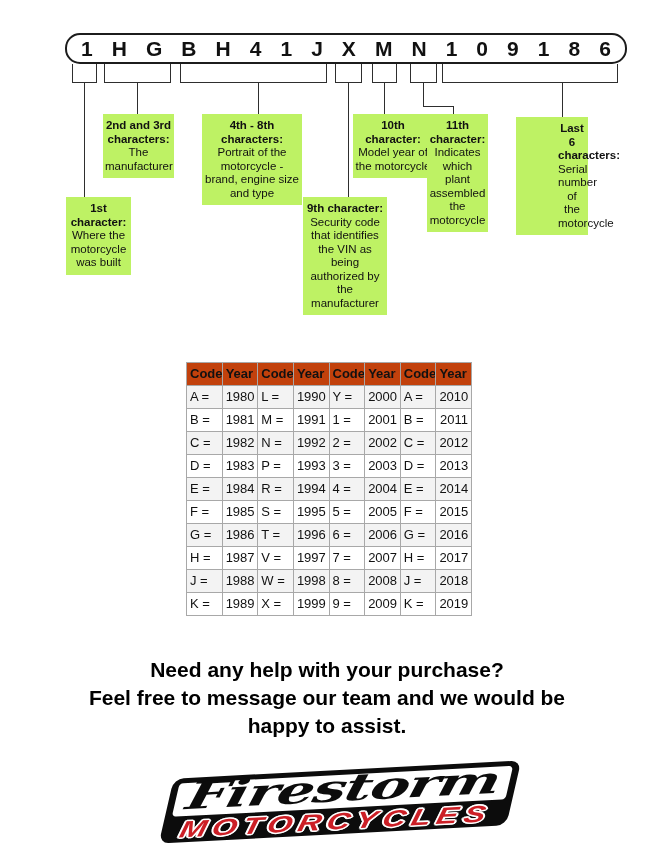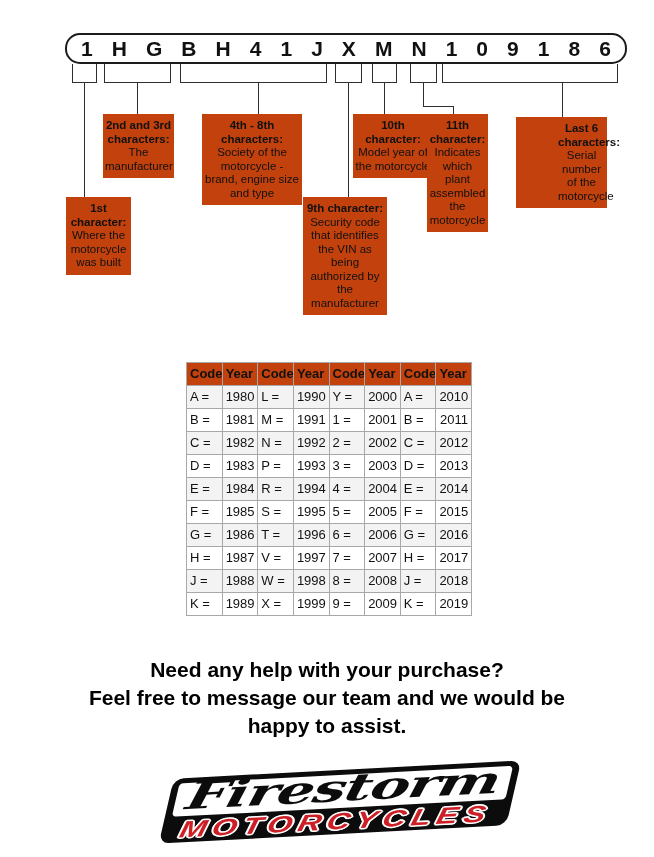--- a/index.html
+++ b/index.html
@@ -34,32 +34,32 @@
   .v2{left:137px; top:82px; height:32px;}
   .v3{left:258px; top:82px; height:32px;}
   .v4{left:348px; top:82px; height:115px;}
   .v5{left:384px; top:82px; height:32px;}
   .v6a{left:423px; top:82px; height:25px;}
   .v6h{left:423px; top:106px; width:31px;}
   .v6c{left:453px; top:106px; height:9px;}
   .v7{left:562px; top:82px; height:35px;}
   
   .note{
-    position:absolute; background:#c2410c; text-align:center;
+    position:absolute; background:#bef264; text-align:center;
     font-size:11.5px; line-height:13.5px; padding:5px 2px; box-sizing:border-box;
   }
   .note .t{font-weight:bold; white-space:pre-line; display:block;}
   .note .b{display:block;}
   .n1{left:66px;  top:197px; width:65px;}
   .n2{left:103px; top:114px; width:71px;}
   .n3{left:202px; top:114px; width:100px;}
   .n4{left:303px; top:197px; width:84px;}
   .n5{left:353px; top:114px; width:80px;}
   .n6{left:427px; top:114px; width:61px;}
-  .n7{left:516px; top:117px; width:91px;padding-left:42px;}
+  .n7{left:516px; top:117px; width:72px;padding-left:42px;}
   
   .source{position:absolute; left:55px; top:295px; font-size:12.5px; white-space:pre; color:#0d0d0d;}
   
   .year-table-wrap{position:absolute; left:186px; top:362px;}
   table.year-table{border-collapse:collapse; table-layout:fixed; width:286px; font-size:13px;}
   .year-table th, .year-table td{
     border:1px solid #a8a8a8; padding:3px 3px; line-height:16px;
     overflow:hidden; white-space:nowrap;
   }
   .year-table th{font-weight:bold; text-align:left; background:#c2410c;}
@@ -143,21 +143,21 @@
     <span class="b">Where the motorcycle was built</span>
   </div>
   <div class="note n2">
     <span class="t">2nd and 3rd
 characters:</span>
     <span class="b">The manufacturer</span>
   </div>
   <div class="note n3">
     <span class="t">4th - 8th
 characters:</span>
-    <span class="b">Society of the motorcycle - brand, engine size and type</span>
+    <span class="b">Portrait of the motorcycle - brand, engine size and type</span>
   </div>
   <div class="note n4">
     <span class="t">9th character:</span>
     <span class="b">Security code that identifies the VIN as being authorized by the manufacturer</span>
   </div>
   <div class="note n5">
     <span class="t">10th
 character:</span>
     <span class="b">Model year of the motorcycle</span>
   </div>

